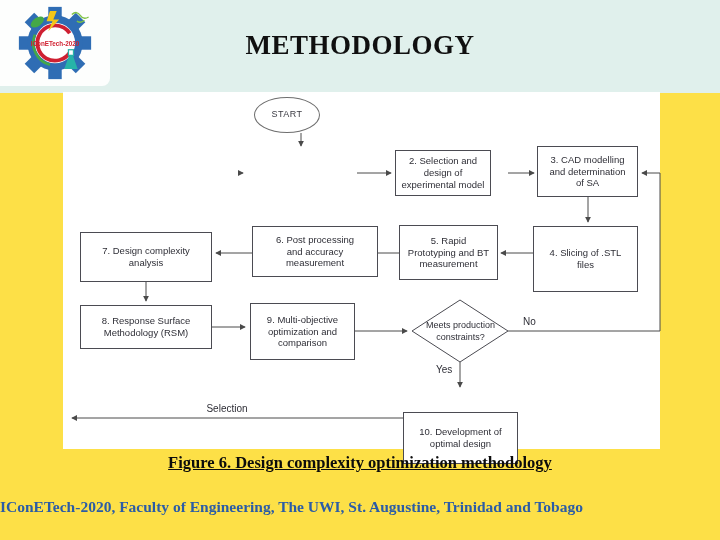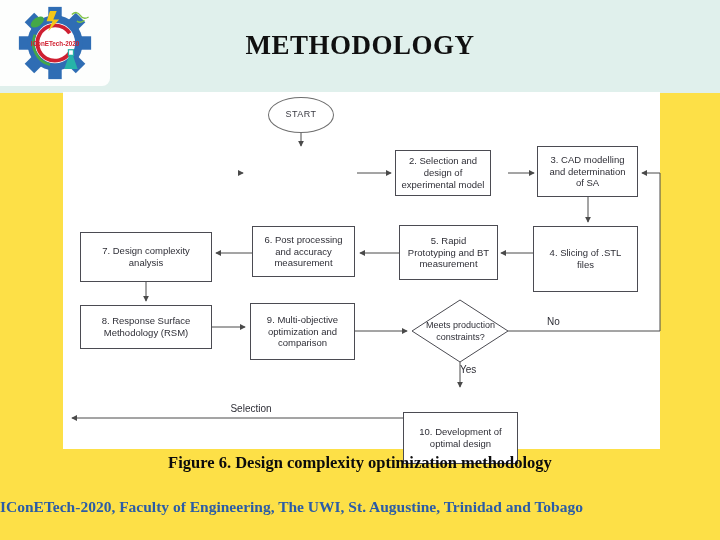--- a/index.html
+++ b/index.html
@@ -37,28 +37,28 @@
   .start-node {
     border-radius: 50%; border-color: #6e6e6e; font-size: 9px;
     letter-spacing: .5px; color: #3a3a42;
   }
   .decision-text {
     position: absolute; left: 413px; top: 313px; width: 95px; height: 37px;
     display: flex; align-items: center; justify-content: center;
     text-align: center; font-size: 9px; line-height: 1.3; color: #2e2e36;
     white-space: pre-line;
   }
-  .flow-label { position: absolute; font-size: 10px; color: #2e2e36; margin-left: 24px; }
+  .flow-label { position: absolute; font-size: 10px; color: #2e2e36; }
   .no-label  { left: 523px; top: 316px; }
   .yes-label { left: 436px; top: 364px; }
   .feedback-label { left: 177px; top: 403px; width: 100px; text-align: center; }
   .caption {
     position: absolute; left: 0; top: 453px; width: 100%; text-align: center;
     font-family: "Liberation Serif", serif; font-weight: bold;
-    font-size: 16.5px; color: #0c0c0c;
+    font-size: 16.5px; color: #0c0c0c; text-decoration: underline;
   }
   .footer {
     position: absolute; left: 0; top: 498px; width: 100%; 
     font-family: "Liberation Serif", serif; font-weight: bold;
     font-size: 15.5px; color: #2b5ca6;
   }
 </style>
 </head>
 <body>
 
@@ -113,39 +113,39 @@
       <path d="M212,327 L245,327" marker-end="url(#ah)"></path>
       <path d="M355,331 L407,331" marker-end="url(#ah)"></path>
       <path d="M508,331 L660,331 L660,173 L642,173" marker-end="url(#ah)"></path>
       <path d="M460,362 L460,387" marker-end="url(#ah)"></path>
       <path d="M403,418 L72,418" marker-end="url(#ah)"></path>
       <path d="M239,173 L243,173" marker-end="url(#ah)"></path>
       <polygon points="460,300 508,331 460,362 412,331" fill="#ffffff" stroke="#4b4b52"></polygon>
     </g>
   </svg>
 
-  <div class="node start-node" style="left:268px;top:97px;width:66px;height:36px">START</div>
+  <div class="node start-node" style="left:254px;top:97px;width:66px;height:36px">START</div>
 
 
   <div class="node" style="left:395px;top:150px;width:96px;height:46px">2. Selection and
 design of
 experimental model</div>
 
   <div class="node" style="left:537px;top:146px;width:101px;height:51px">3. CAD modelling
 and determination
 of SA</div>
 
   <div class="node" style="left:533px;top:226px;width:105px;height:66px">4. Slicing of .STL
 files</div>
 
   <div class="node" style="left:399px;top:225px;width:99px;height:55px">5. Rapid
 Prototyping and BT
 measurement</div>
 
-  <div class="node" style="left:252px;top:226px;width:103px;height:51px">6. Post processing
+  <div class="node" style="left:252px;top:226px;width:126px;height:51px">6. Post processing
 and accuracy
 measurement</div>
 
   <div class="node" style="left:80px;top:232px;width:132px;height:50px">7. Design complexity
 analysis</div>
 
   <div class="node" style="left:80px;top:305px;width:132px;height:44px">8. Response Surface
 Methodology (RSM)</div>
 
   <div class="node" style="left:250px;top:303px;width:105px;height:57px">9. Multi-objective

